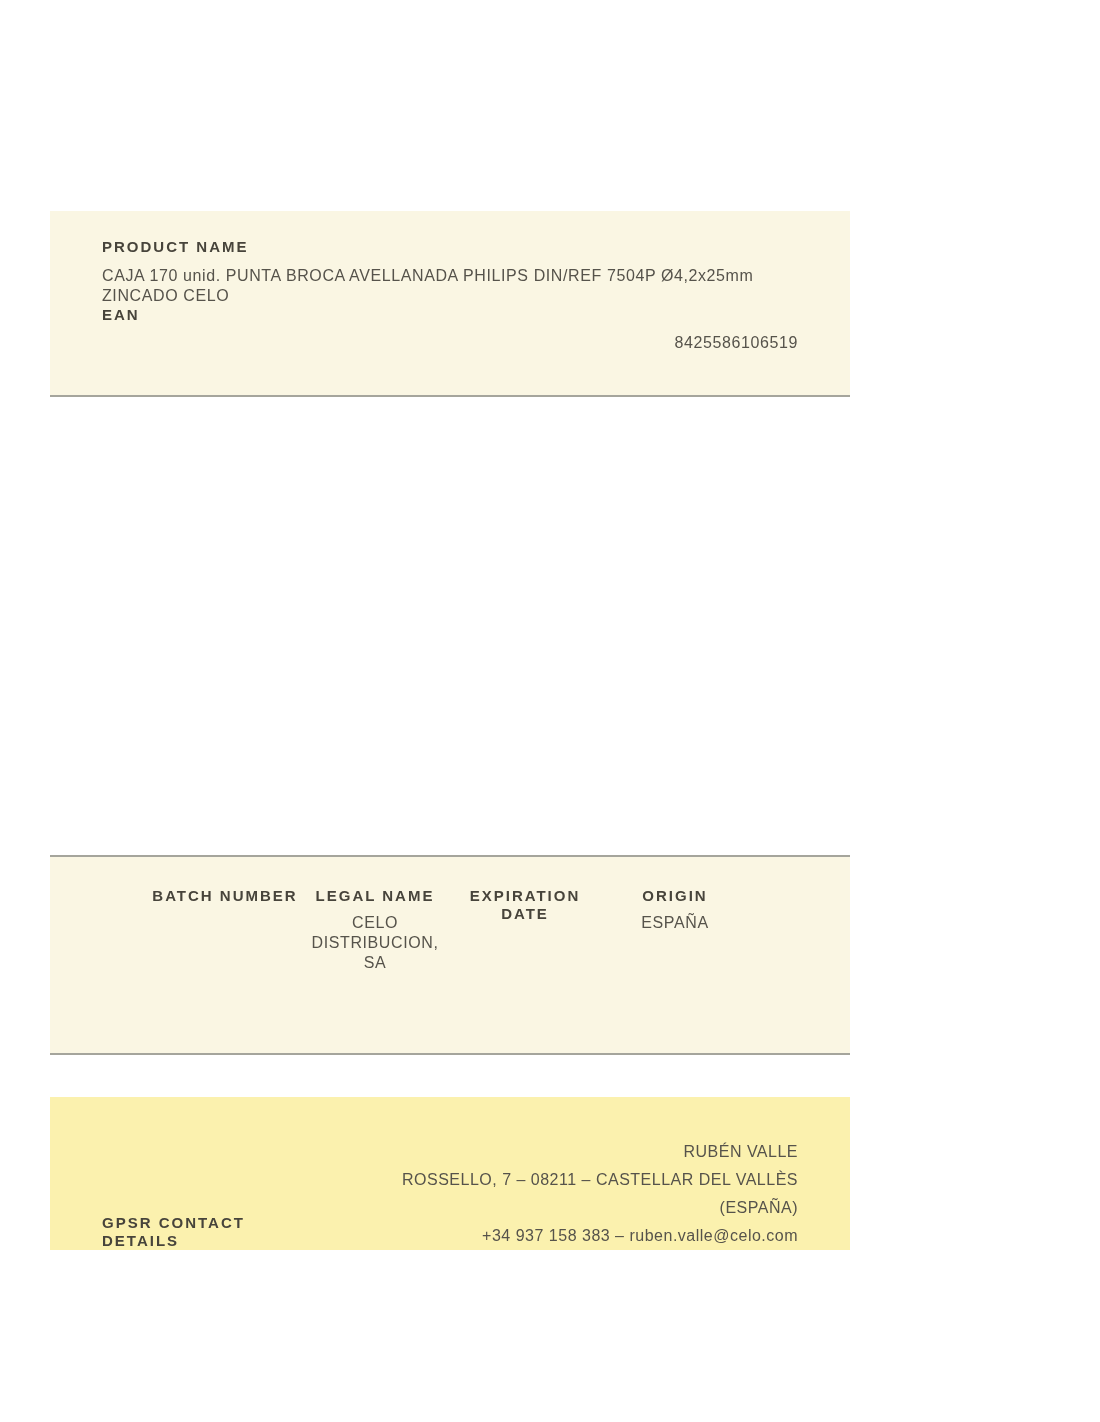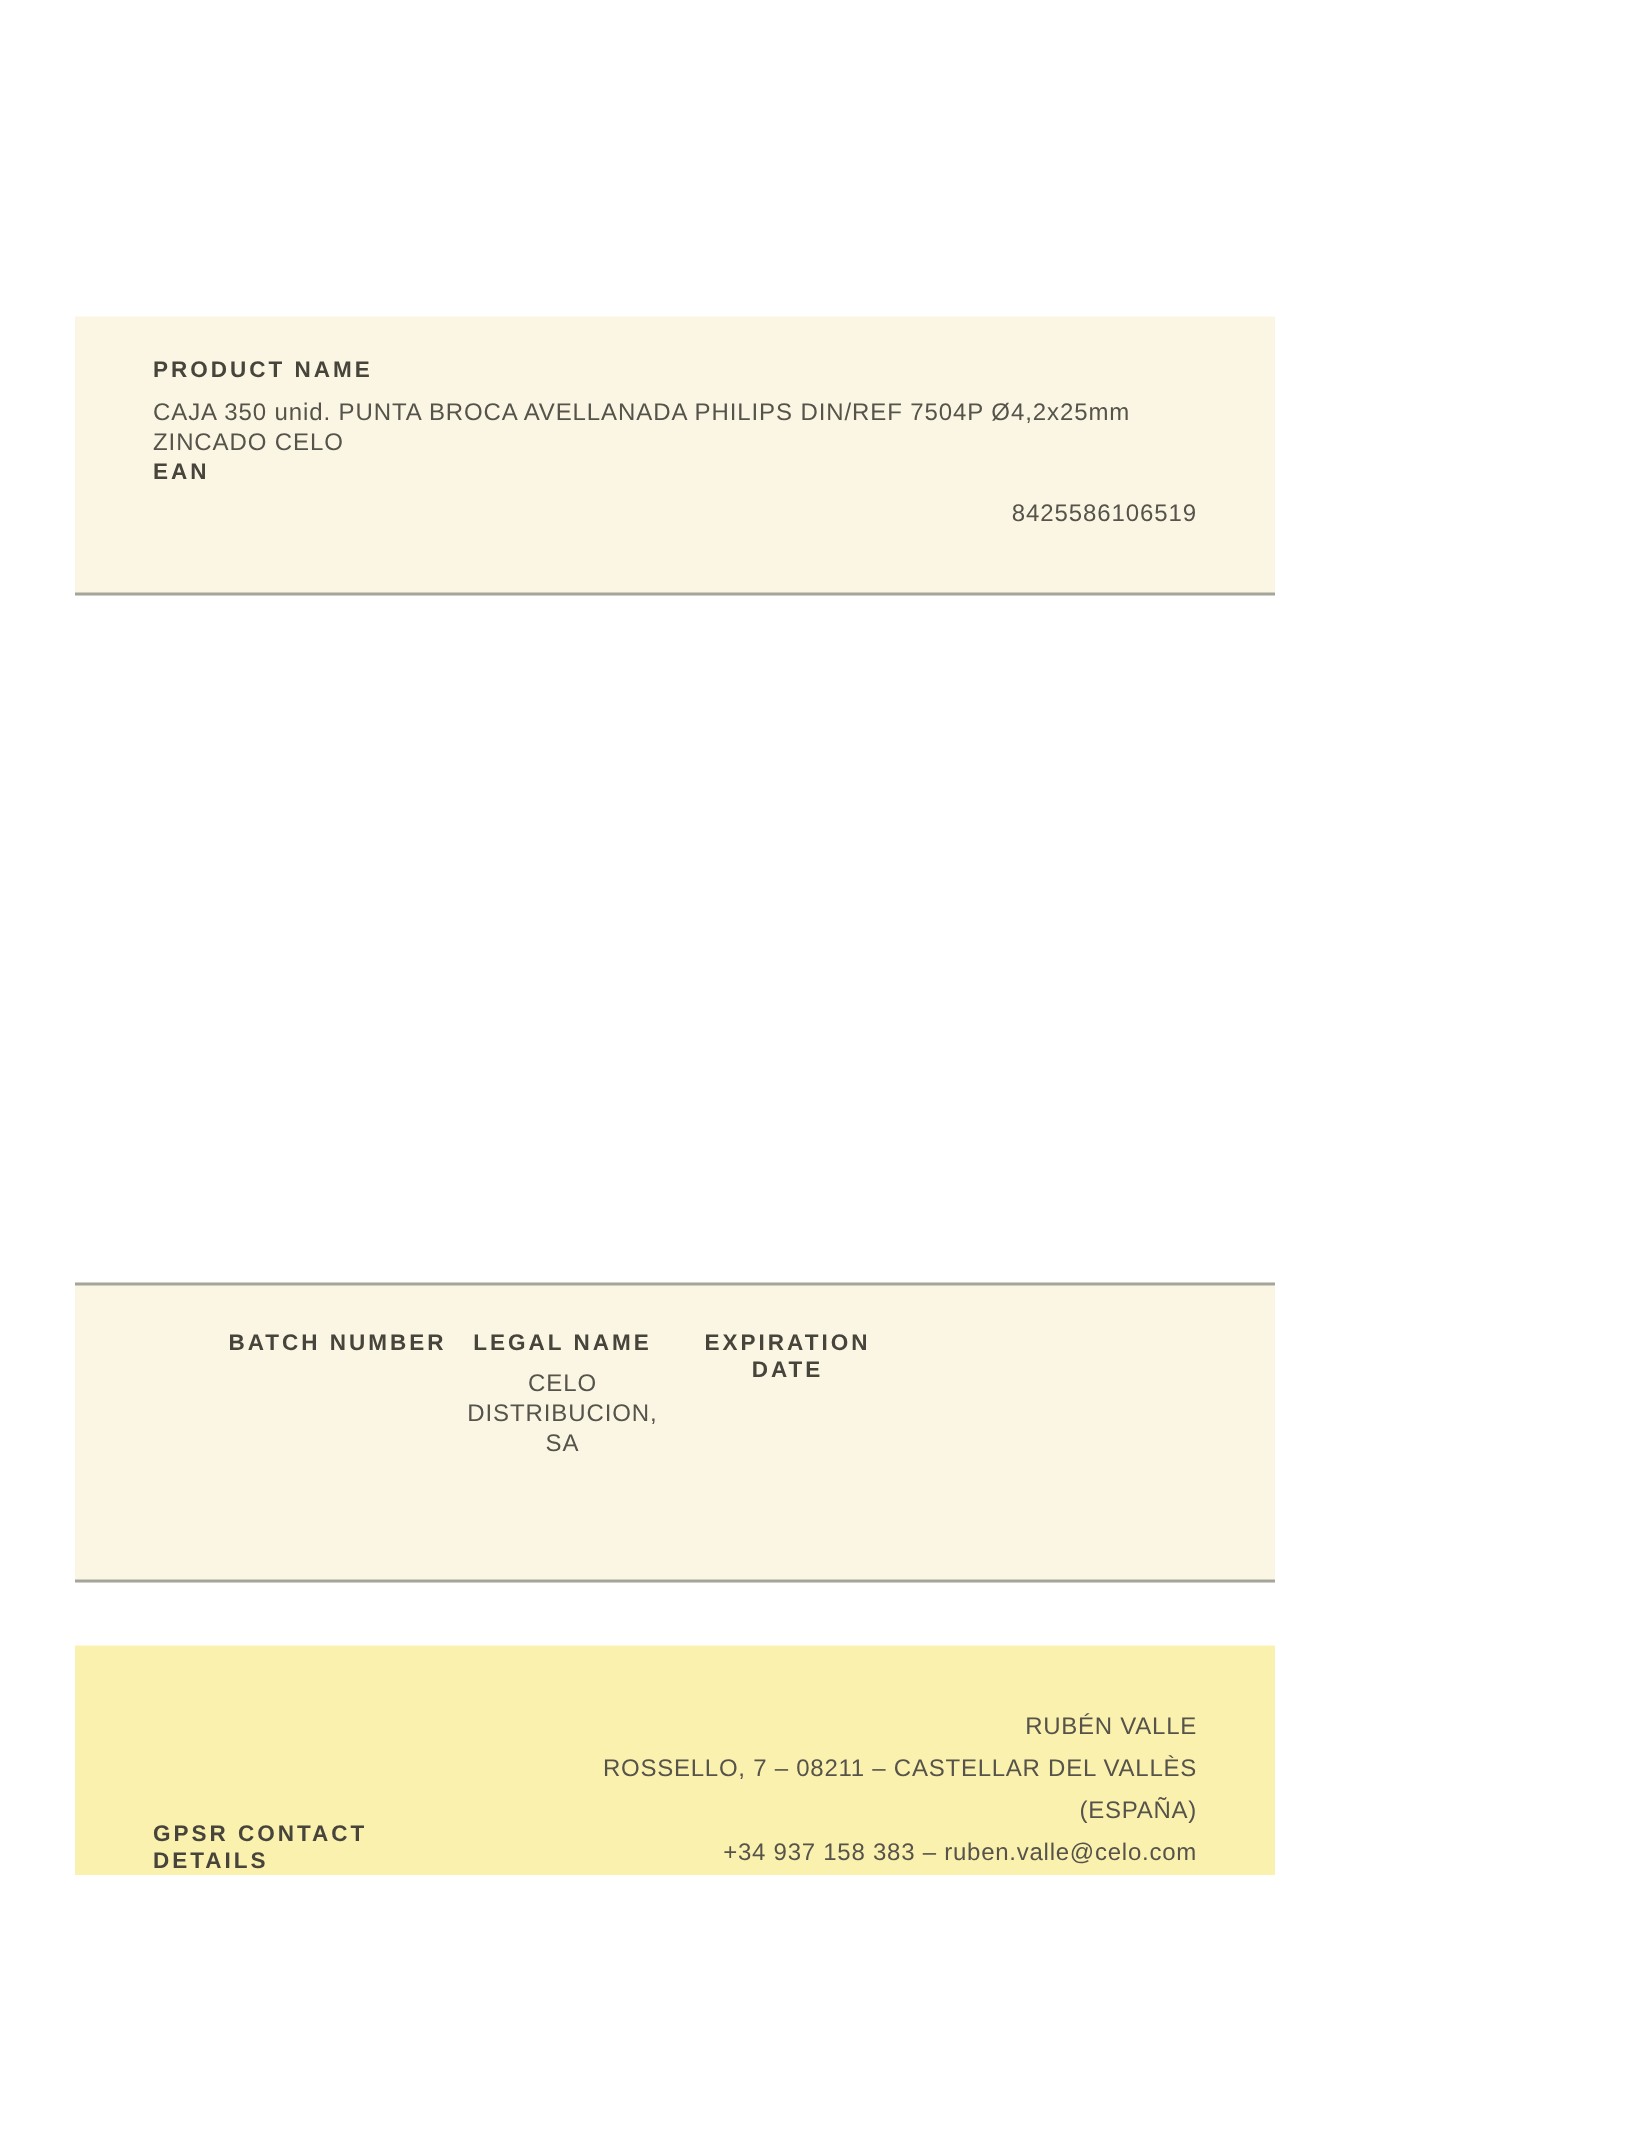--- a/index.html
+++ b/index.html
@@ -89,39 +89,43 @@
     letter-spacing: 0.5px;
     line-height: 28px;
     color: var(--value-text);
   }
 </style>
 </head>
 <body>
 
 <section class="panel" id="product-panel">
   <div class="field-label">PRODUCT NAME</div>
-  <div class="field-value">CAJA 350 unid. PUNTA BROCA AVELLANADA PHILIPS DIN/REF 7504P Ø4,2x25mm ZINCADO CELO</div>
+  <div class="field-value">CAJA 170 unid. PUNTA BROCA AVELLANADA PHILIPS DIN/REF 7504P Ø4,2x25mm ZINCADO CELO</div>
   <div class="field-label ean-label">EAN</div>
   <div class="field-value ean-value">8425586106519</div>
 </section>
 
 <section class="panel" id="batch-panel">
   <div class="batch-grid">
     <div class="batch-cell">
       <div class="field-label">BATCH NUMBER</div>
       <div class="field-value"></div>
     </div>
     <div class="batch-cell">
       <div class="field-label">LEGAL NAME</div>
       <div class="field-value">CELO DISTRIBUCION, SA</div>
     </div>
     <div class="batch-cell">
       <div class="field-label">EXPIRATION DATE</div>
       <div class="field-value"></div>
     </div>
+    <div class="batch-cell">
+      <div class="field-label">ORIGIN</div>
+      <div class="field-value">ESPAÑA</div>
+    </div>
   </div>
 </section>
 
 <section class="panel" id="gpsr-panel">
   <div class="field-label">GPSR CONTACT DETAILS</div>
   <div class="gpsr-contact">
     <div>RUBÉN VALLE</div>
     <div>ROSSELLO, 7 – 08211 – CASTELLAR DEL VALLÈS (ESPAÑA)</div>
     <div>+34 937 158 383 – ruben.valle@celo.com</div>
   </div>

